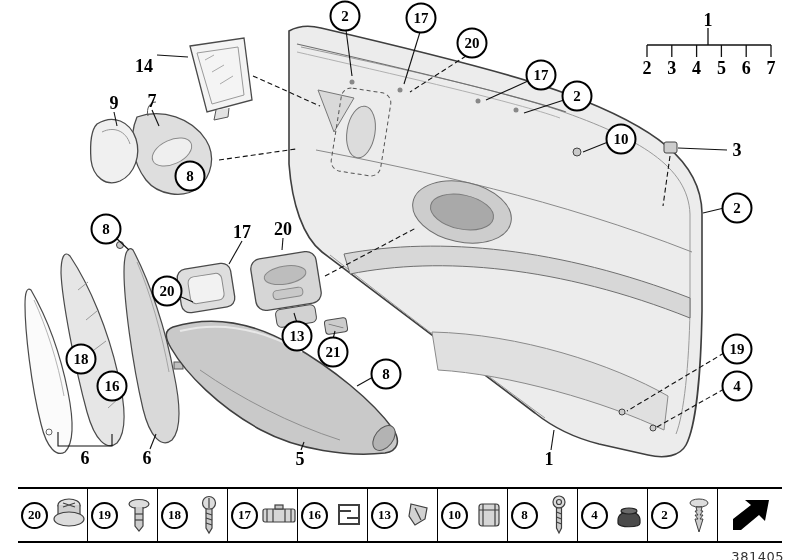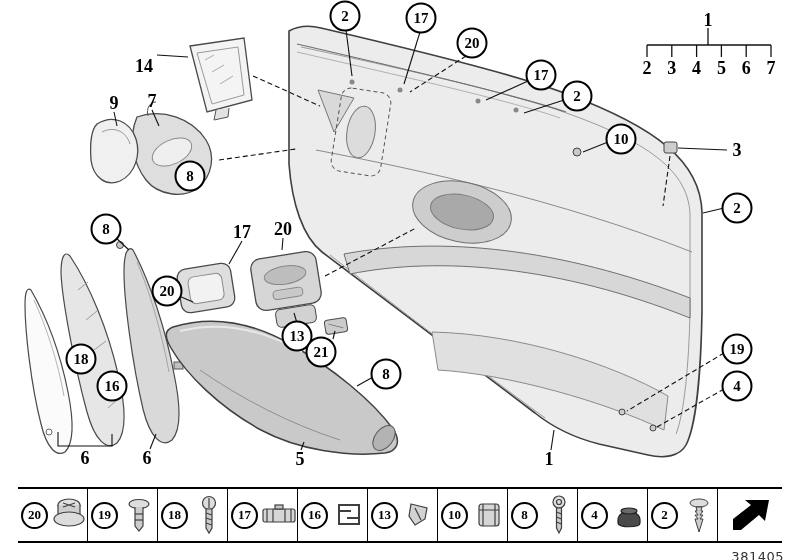--- a/index.html
+++ b/index.html
@@ -188,21 +188,21 @@
       <div class="callout" style="left: 421px; top: 18px;">17</div>
       <div class="callout" style="left: 472px; top: 43px;">20</div>
       <div class="callout" style="left: 541px; top: 75px;">17</div>
       <div class="callout" style="left: 577px; top: 96px;">2</div>
       <div class="callout" style="left: 621px; top: 139px;">10</div>
       <div class="callout" style="left: 737px; top: 208px;">2</div>
       <div class="callout" style="left: 190px; top: 176px;">8</div>
       <div class="callout" style="left: 106px; top: 229px;">8</div>
       <div class="callout" style="left: 167px; top: 291px;">20</div>
       <div class="callout" style="left: 297px; top: 336px;">13</div>
-      <div class="callout" style="left: 321px; top: 352px;">21</div>
+      <div class="callout" style="left: 333px; top: 352px;">21</div>
       <div class="callout" style="left: 81px; top: 359px;">18</div>
       <div class="callout" style="left: 112px; top: 386px;">16</div>
       <div class="callout" style="left: 386px; top: 374px;">8</div>
       <div class="callout" style="left: 737px; top: 349px;">19</div>
       <div class="callout" style="left: 737px; top: 386px;">4</div>
       <div class="plain-label" style="left: 144px; top: 55px; margin-top: 11px;">14</div>
       <div class="plain-label" style="left: 114px; top: 103px;">9</div>
       <div class="plain-label" style="left: 152px; top: 101px;">7</div>
       <div class="plain-label" style="left: 242px; top: 232px;">17</div>
       <div class="plain-label" style="left: 283px; top: 229px;">20</div>

